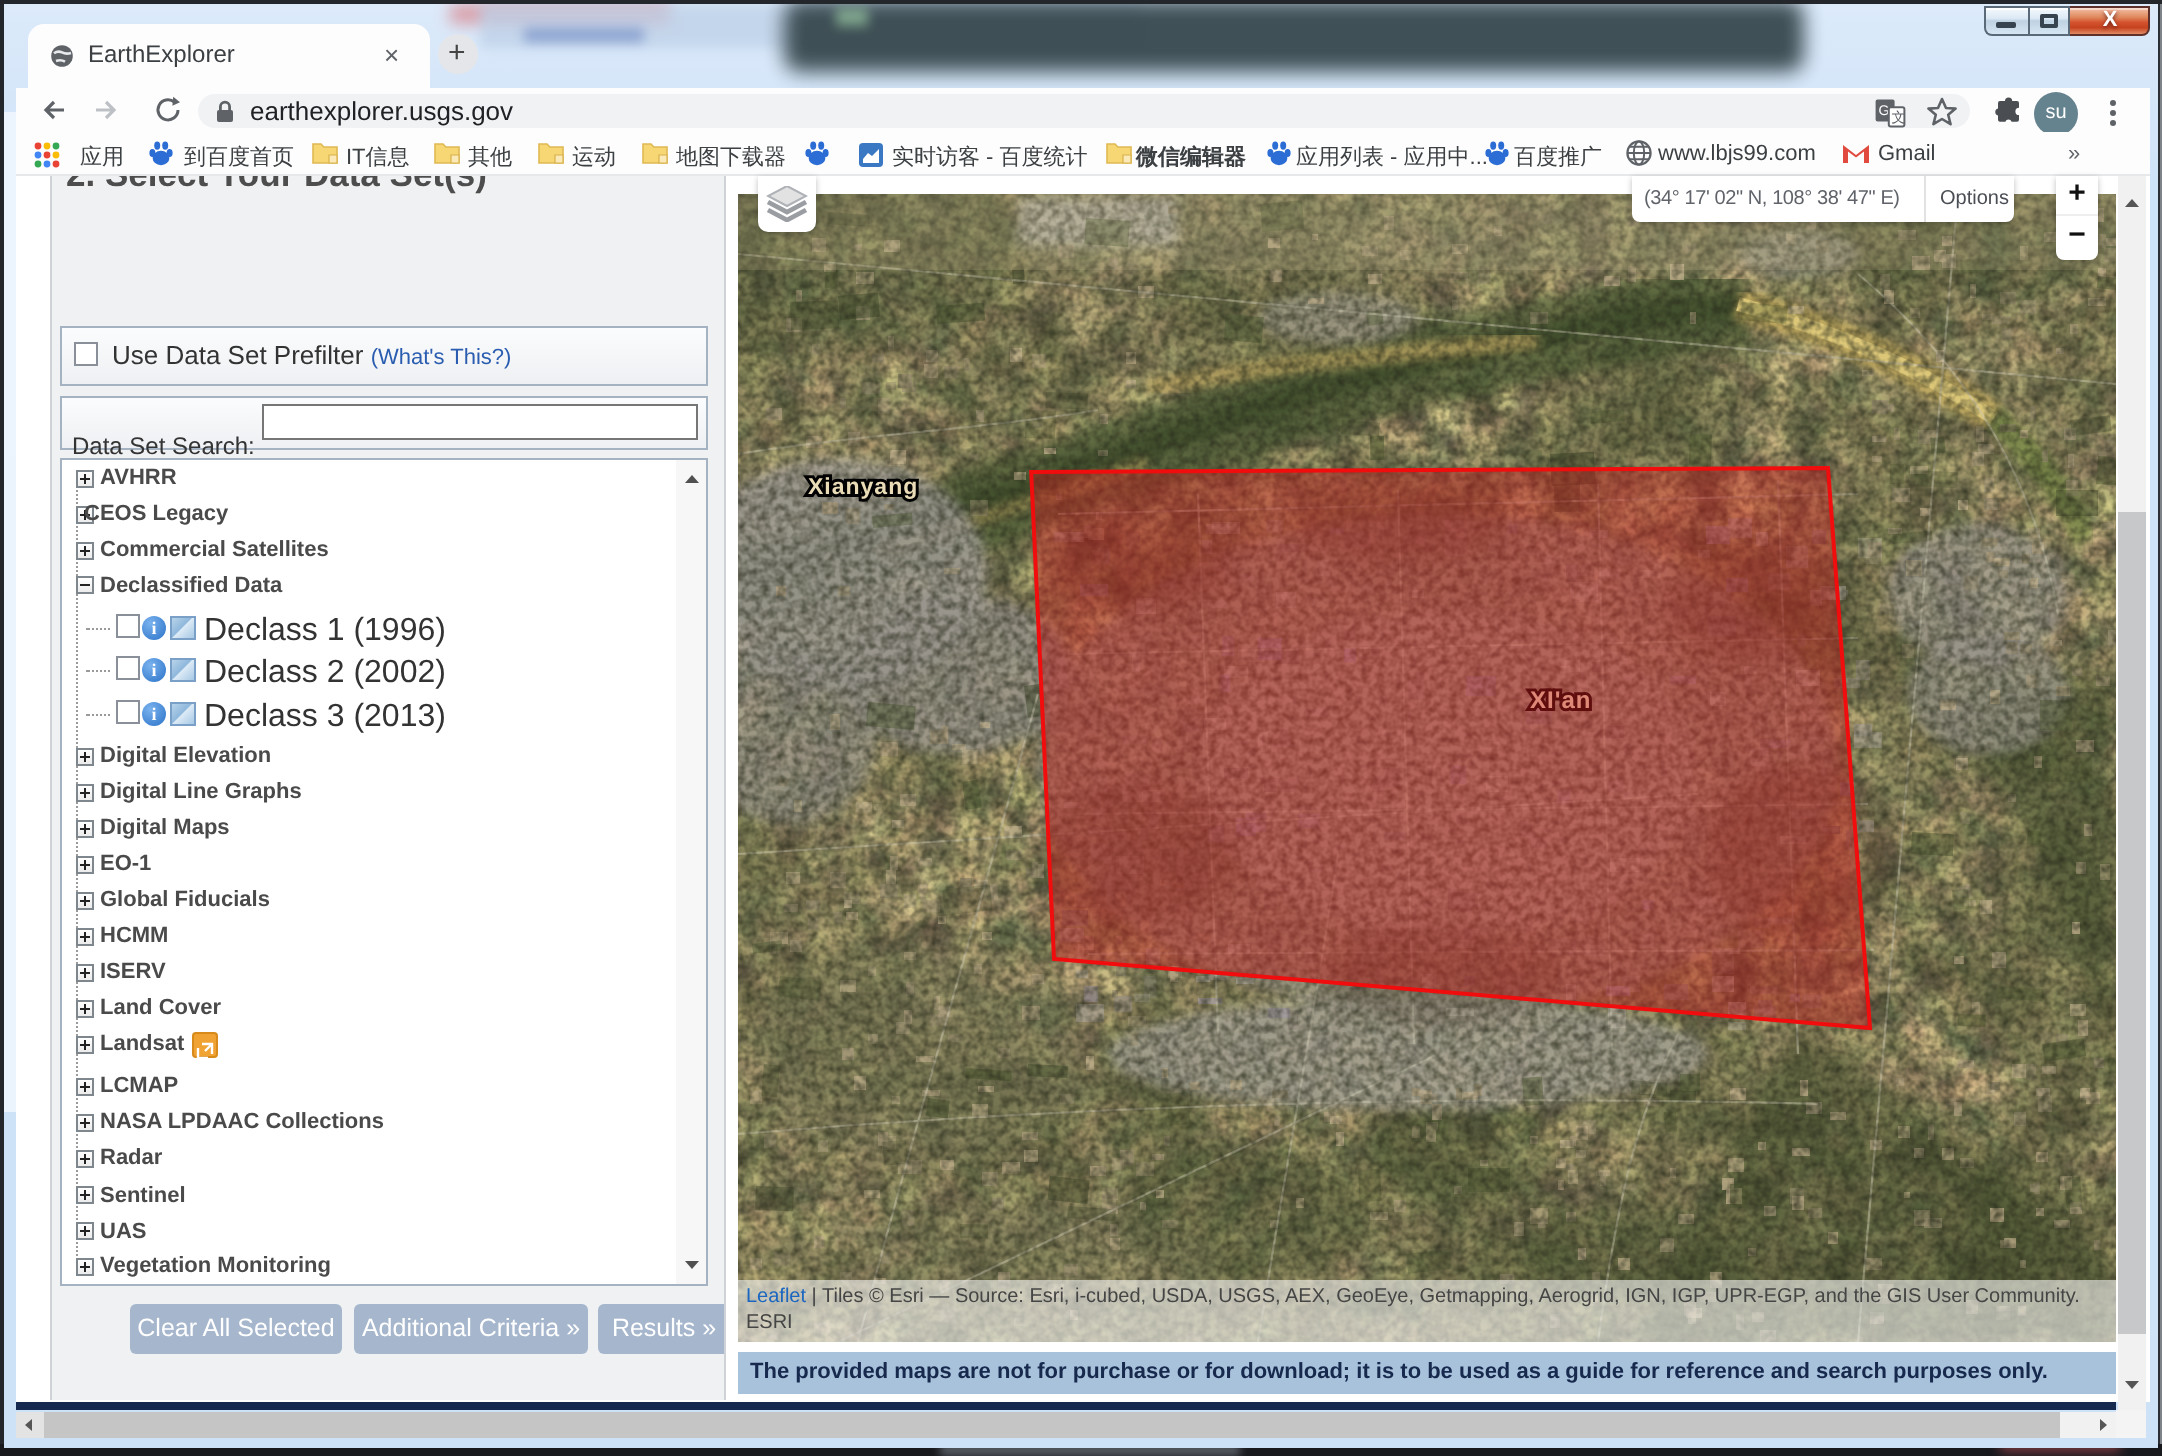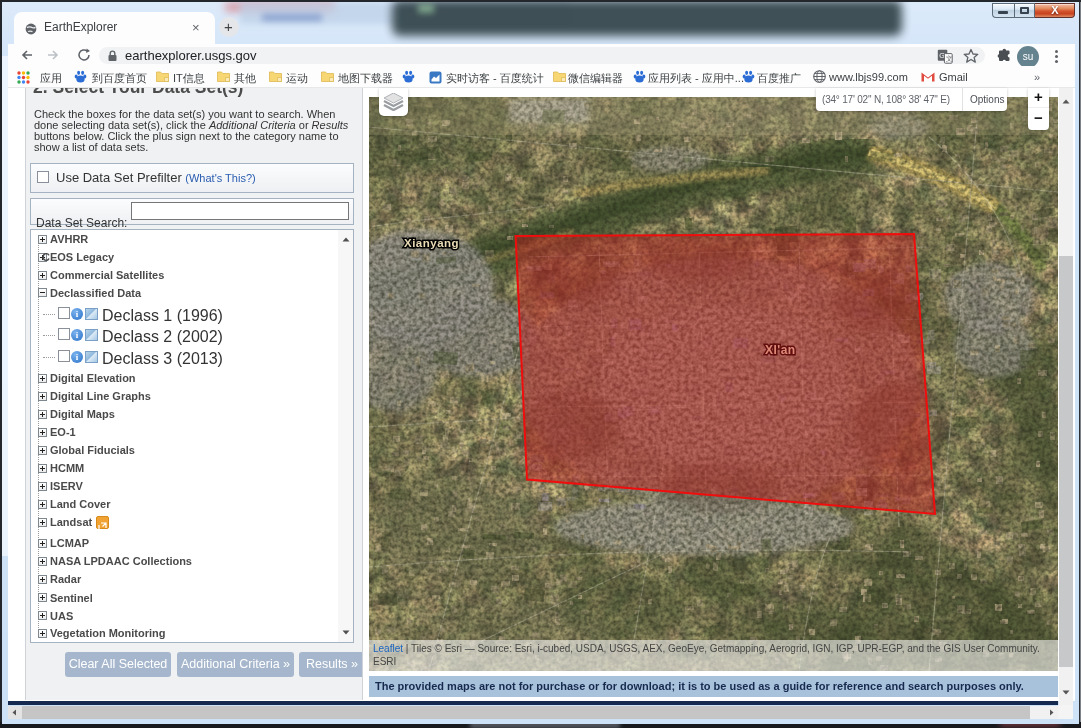--- a/index.html
+++ b/index.html
@@ -134,21 +134,21 @@
   </svg>
   <svg class="abs" style="left:429px;top:5px;" width="13" height="13" viewBox="0 0 13 13">
       <rect x="0.5" y="0.5" width="12" height="12" rx="2" fill="#3a78c3"></rect>
       <path d="M2.5 8.5 L5 5.5 L7 7 L10.5 3.5 V10.5 H2.5 Z" fill="#fff"></path>
     </svg>
   <span class="abs" style="left:446px;top:5px;">实时访客 - 百度统计</span>
   <svg class="abs" style="left:553px;top:4px;" width="13" height="13" viewBox="0 0 13 13">
       <path d="M0.5 2 h4 l1.4 1.5 H12.5 v8 H0.5 Z" fill="#f7d774" stroke="#dfb853" stroke-width="0.8"></path>
       <path d="M8.5 7.5 h4 v4 h-4 Z" fill="#fbe9b8" stroke="#d8b24a" stroke-width="0.6"></path>
     </svg>
-  <span class="abs" style="left:568px;top:5px;">微信编辑器</span>
+  <span class="abs" style="left:568px;top:5px;font-weight:bold;">微信编辑器</span>
   <svg class="abs" style="left:633px;top:4px;" width="13" height="14" viewBox="0 0 13 14">
     <ellipse cx="6.5" cy="9" rx="4.2" ry="3.6" fill="#2c6dd5"></ellipse>
       <ellipse cx="2.2" cy="6.5" rx="1.5" ry="2" fill="#2c6dd5"></ellipse>
       <ellipse cx="10.8" cy="6.5" rx="1.5" ry="2" fill="#2c6dd5"></ellipse>
       <ellipse cx="4.6" cy="2.8" rx="1.5" ry="2.1" fill="#2c6dd5"></ellipse>
       <ellipse cx="8.6" cy="2.8" rx="1.5" ry="2.1" fill="#2c6dd5"></ellipse>
   </svg>
   <span class="abs" style="left:648px;top:5px;">应用列表 - 应用中...</span>
   <svg class="abs" style="left:742px;top:4px;" width="13" height="14" viewBox="0 0 13 14">
     <ellipse cx="6.5" cy="9" rx="4.2" ry="3.6" fill="#2c6dd5"></ellipse>
@@ -178,21 +178,20 @@
   .pb i { position:absolute; left:1px; top:3px; width:5px; height:1px; background:#222; }
   .pb b { position:absolute; left:3px; top:1px; width:1px; height:5px; background:#222; }
   .tl { position:absolute; font-size:11px; font-weight:bold; color:#4a4a4a; white-space:nowrap; }
   .cl { position:absolute; font-size:16px; color:#333; white-space:nowrap; }
   .cb { position:absolute; width:12px; height:12px; background:#fff; border:1px solid #8a9099; }
   .info { position:absolute; width:12px; height:12px; border-radius:50%; background:radial-gradient(circle at 35% 30%,#7ab2ee,#2a72c8); color:#fff; font-size:9px; font-weight:bold; text-align:center; line-height:12px; font-family:"Liberation Serif",serif; }
   .thumb { position:absolute; width:13px; height:12px; border:1px solid #7aa0c8; background:linear-gradient(135deg,#b8d4ea 0%,#8fb8dc 45%,#dceaf6 50%,#a6c8e4 100%); }
 </style>
 <div class="abs" id="leftpanel" style="left:25px;top:88px;width:338px;height:612px;background:#f0f1f2;border-left:1px solid #cfd3d8;border-right:1px solid #cfd3d8;overflow:hidden;">
   <div class="abs" style="left:7px;top:-11px;font-size:17.5px;font-weight:bold;color:#4d4d4d;">2. Select Your Data Set(s)</div>
-  <div class="abs" style="left:8px;top:21px;width:322px;font-size:11px;line-height:11px;color:#333;">Check the boxes for the data set(s) you want to search. When done selecting data set(s), click the <i>Additional Criteria</i> or <i>Results</i> buttons below. Click the plus sign next to the category name to show a list of data sets.</div>
 
   <div class="abs" style="left:4px;top:75px;width:324px;height:30px;border:1px solid #a5b2c2;background:linear-gradient(#fbfcfd,#eef0f3);"></div>
   <div class="cb" style="left:11px;top:83px;"></div>
   <div class="abs" style="left:30px;top:82px;font-size:13px;color:#333;">Use Data Set Prefilter <span style="font-size:11px;color:#2a5db0;">(What's This?)</span></div>
 
   <div class="abs" style="left:4px;top:110px;width:324px;height:27px;border:1px solid #a5b2c2;background:linear-gradient(#fbfcfd,#eef0f3);"></div>
   <div class="abs" style="left:10px;top:128px;font-size:12px;color:#333;">Data Set Search:</div>
   <div class="abs" style="left:105px;top:114px;width:218px;height:18px;background:#fff;border:1px solid #767676;"></div>
 
   <div class="abs" style="left:4px;top:141px;width:324px;height:414px;border:1px solid #a5b2c2;background:#fff;"></div>

